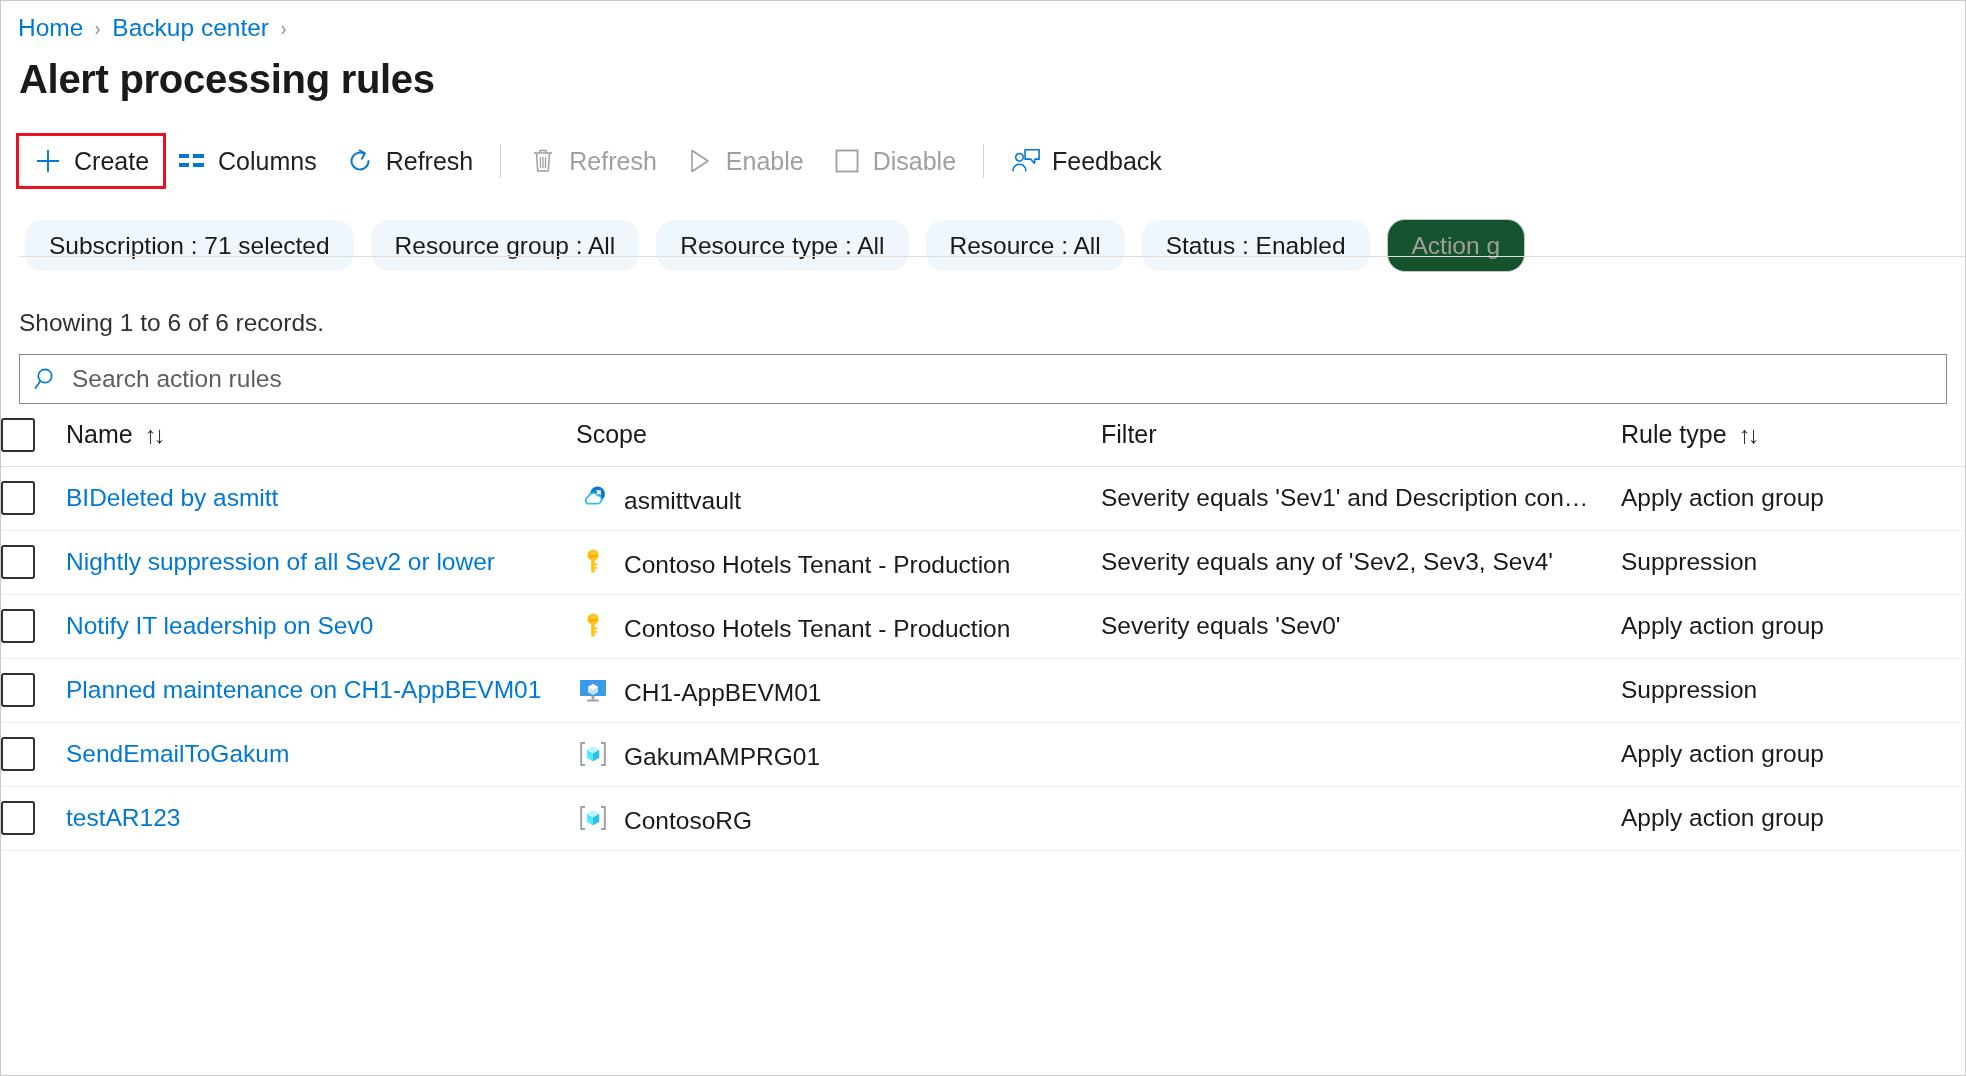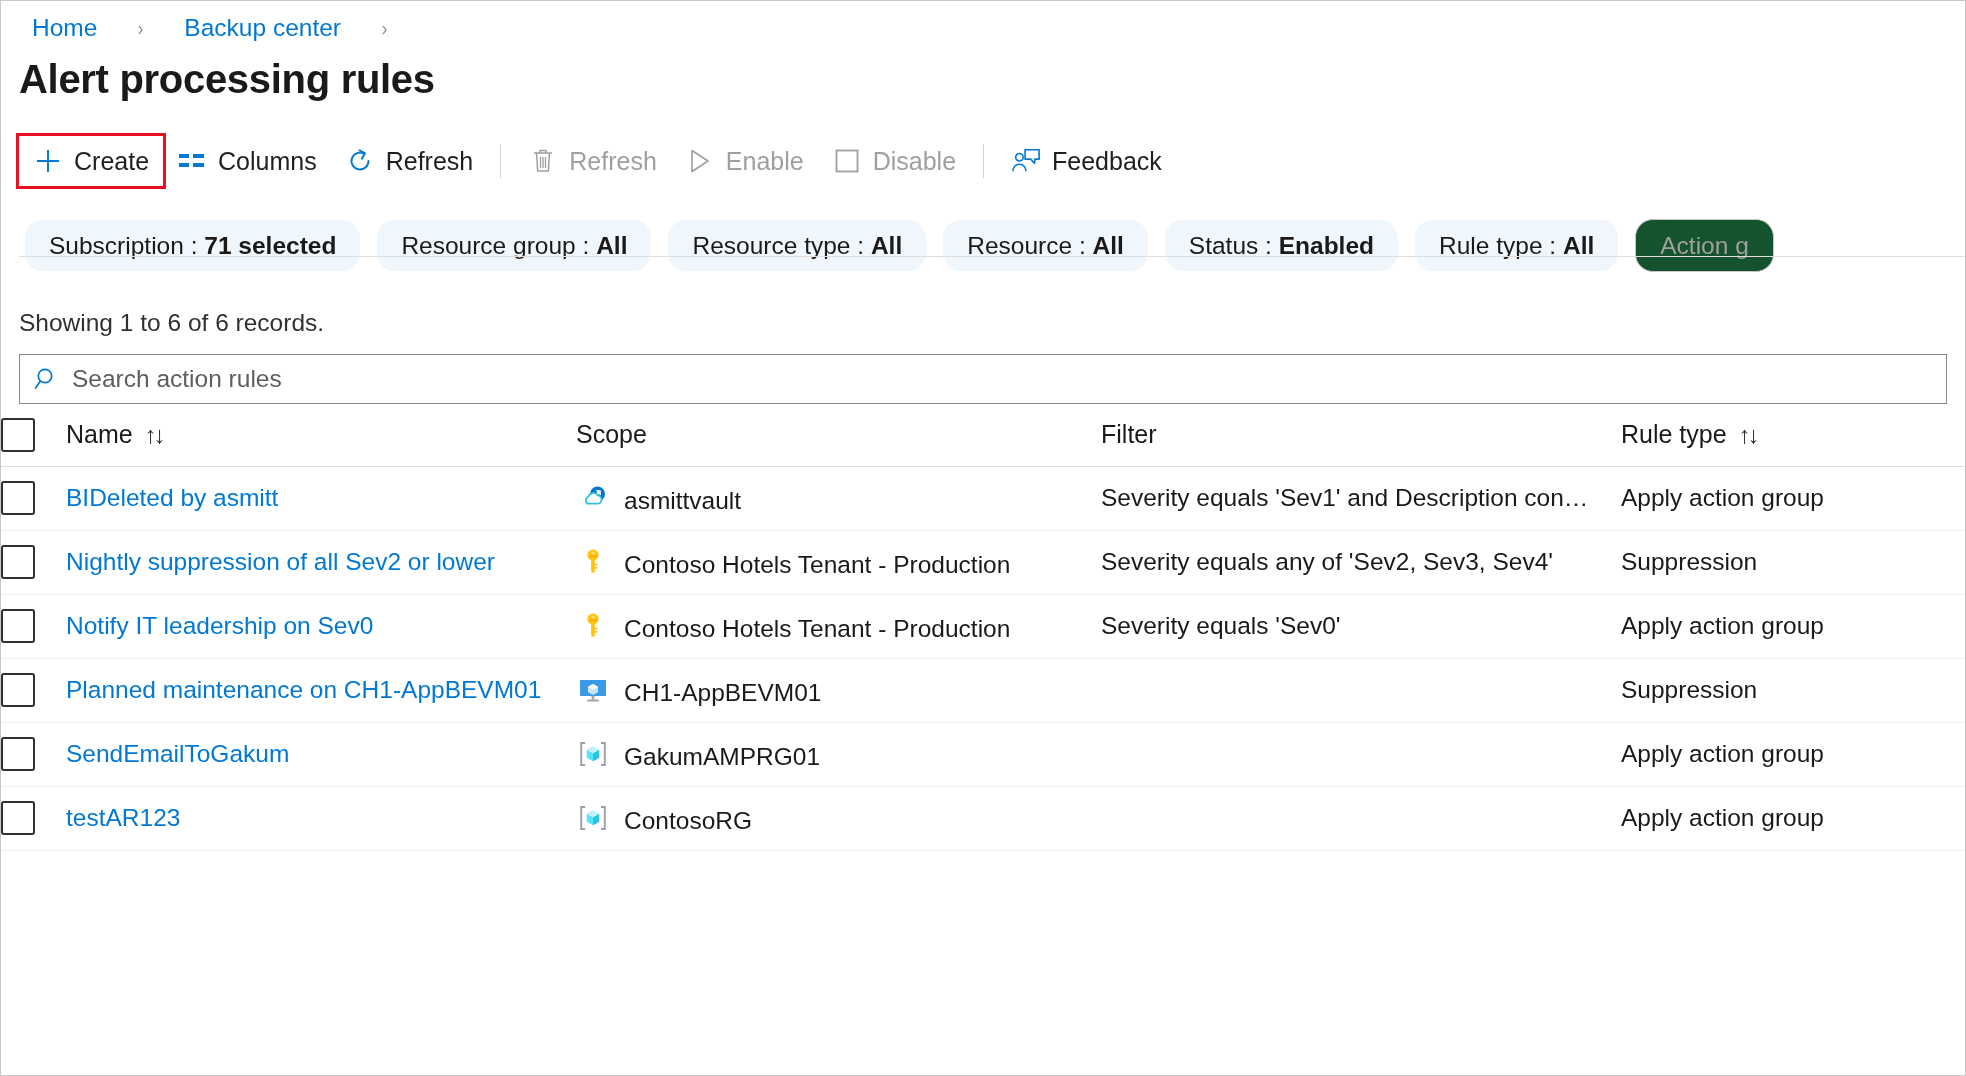--- a/index.html
+++ b/index.html
@@ -14,24 +14,23 @@
     position: relative;
     width: 1966px; height: 1076px;
     background: #ffffff;
     border: 1px solid #c9c9c9;
     overflow: hidden;
   }
 
   
   .breadcrumb {
     display: flex; align-items: center;
-    padding: 12px 0 0 31px;
+    padding: 12px 0 0 17px;
     height: 42px;
     font-size: 24.5px;
-    gap: 29px;
   }
   .crumb-link { color: #0078d4; text-decoration: none; cursor: pointer; white-space: nowrap; }
   .crumb-sep {
     color: #8a8886; margin: 0 11px; font-size: 21px;
     display: inline-block; transform: scaleX(0.8);
   }
 
   
   .page-title {
     padding: 14px 0 0 18px;
@@ -81,21 +80,21 @@
   .pill {
     background: #eff6fc;
     border-radius: 18px;
     padding: 9px 24px;
     font-size: 24.5px;
     color: #1b1a19;
     white-space: nowrap;
     cursor: pointer;
     line-height: 1.35;
   }
-  .pill b { font-weight: 700; }
+  .pill b { font-weight: 400; }
   .pill.ghost {
     background: #14532d;
     border: 1px solid #c8c6c4;
     color: #a19f9d;
     cursor: pointer;
   }
 
   
   .records {
     margin: 37px 0 0 18px;
@@ -274,24 +273,20 @@
       <span>Resource type</span>
       <span> : </span><b>All</b>
     </div>
     <div class="pill">
       <span>Resource</span>
       <span> : </span><b>All</b>
     </div>
     <div class="pill">
       <span>Status</span>
       <span> : </span><b>Enabled</b>
-    </div>
-    <div class="pill">
-      <span>Rule type</span>
-      <span> : </span><b>All</b>
     </div>
     <div class="pill ghost">
       <span>Action g</span>
     </div>
   </div>
 
   <div class="records">Showing 1 to 6 of 6 records.</div>
 
   <div class="searchwrap">
     <span class="sico">

